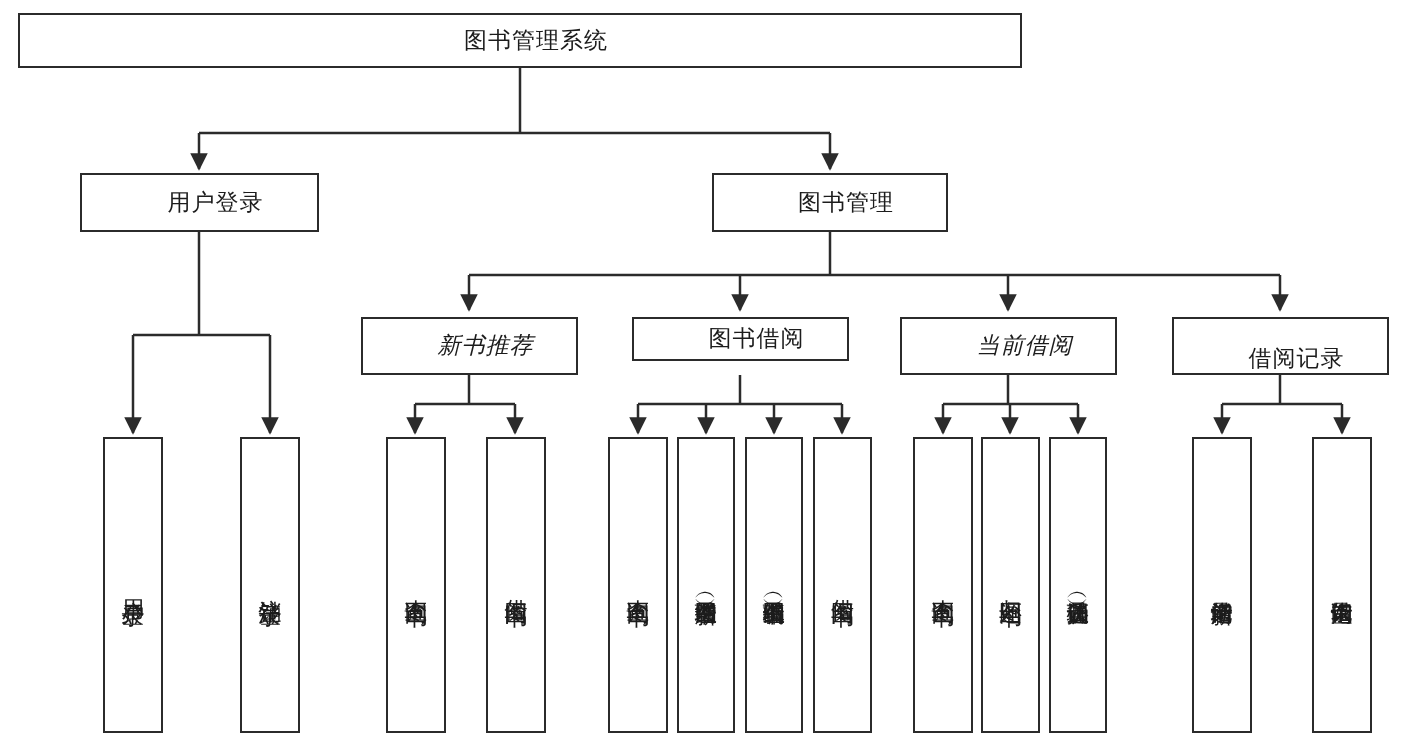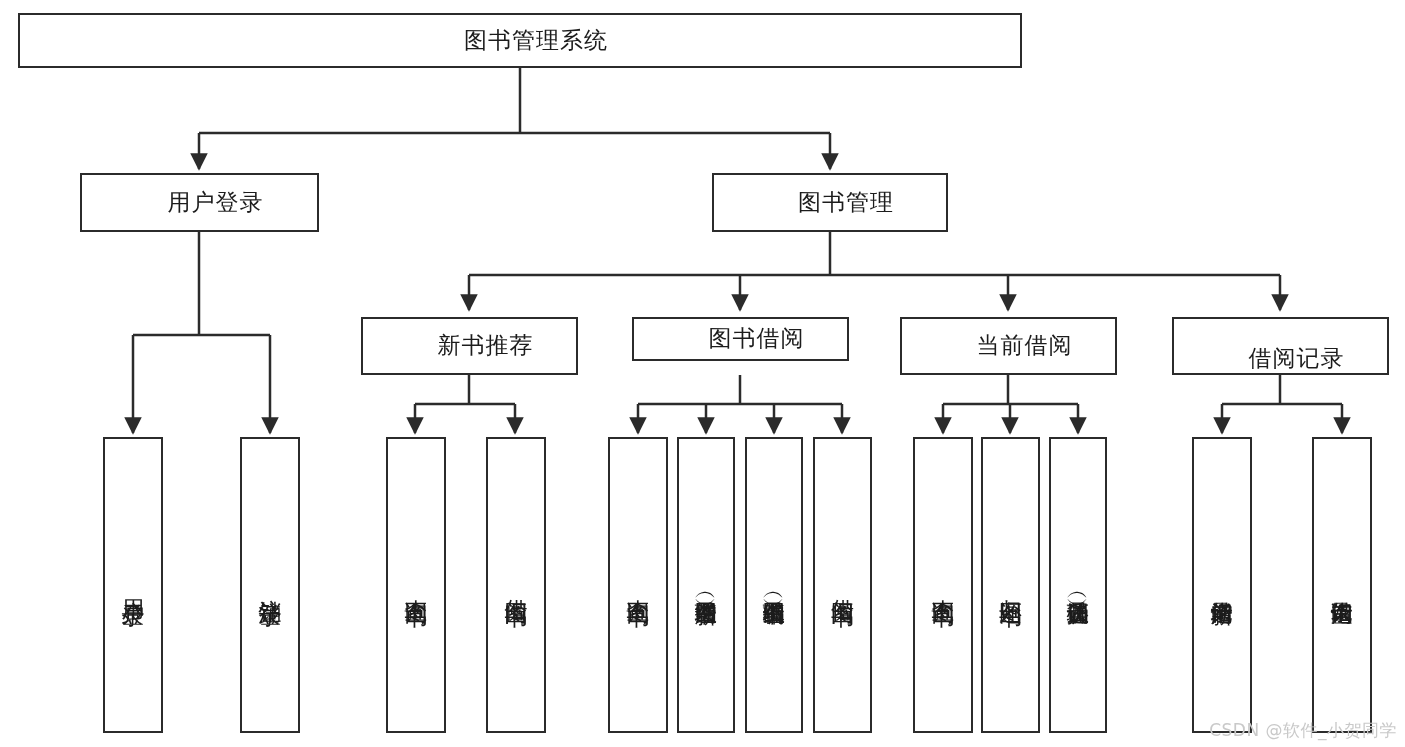--- a/index.html
+++ b/index.html
@@ -130,29 +130,29 @@
   </div>
 
   <div class="node horizontal" style="left:80px; top:173px; width:239px; height:59px;">
     <span class="label">用户登录</span>
   </div>
 
   <div class="node horizontal" style="left:712px; top:173px; width:236px; height:59px;text-align:right;">
     <span class="label">图书管理</span>
   </div>
 
-  <div class="node horizontal" style="left:361px; top:317px; width:217px; height:58px;">
+  <div class="node horizontal" style="left:361px; top:317px; width:217px; height:58px;font-style:italic;">
     <span class="label">新书推荐</span>
   </div>
 
   <div class="node horizontal" style="left:632px; top:317px; width:217px; height:44px;">
     <span class="label">图书借阅</span>
   </div>
 
-  <div class="node horizontal" style="left:900px; top:317px; width:217px; height:58px;">
+  <div class="node horizontal" style="left:900px; top:317px; width:217px; height:58px;font-style:italic;">
     <span class="label">当前借阅</span>
   </div>
 
   <div class="node horizontal" style="left:1172px; top:317px; width:217px; height:58px;align-items:flex-end;">
     <span class="label">借阅记录</span>
   </div>
 
   <div class="node vertical" style="left:103px; top:437px; width:60px; height:296px;">
     <span class="label">用户登录</span>
   </div>
@@ -198,15 +198,14 @@
   </div>
 
   <div class="node vertical tight" style="left:1192px; top:437px; width:60px; height:296px;">
     <span class="label">新增借阅记录</span>
   </div>
 
   <div class="node vertical tight" style="left:1312px; top:437px; width:60px; height:296px;">
     <span class="label">查询借阅记录</span>
   </div>
 
-  <div class="watermark">CSDN @软件_小贺同学</div>
 
 </div>
 
 </body></html>

